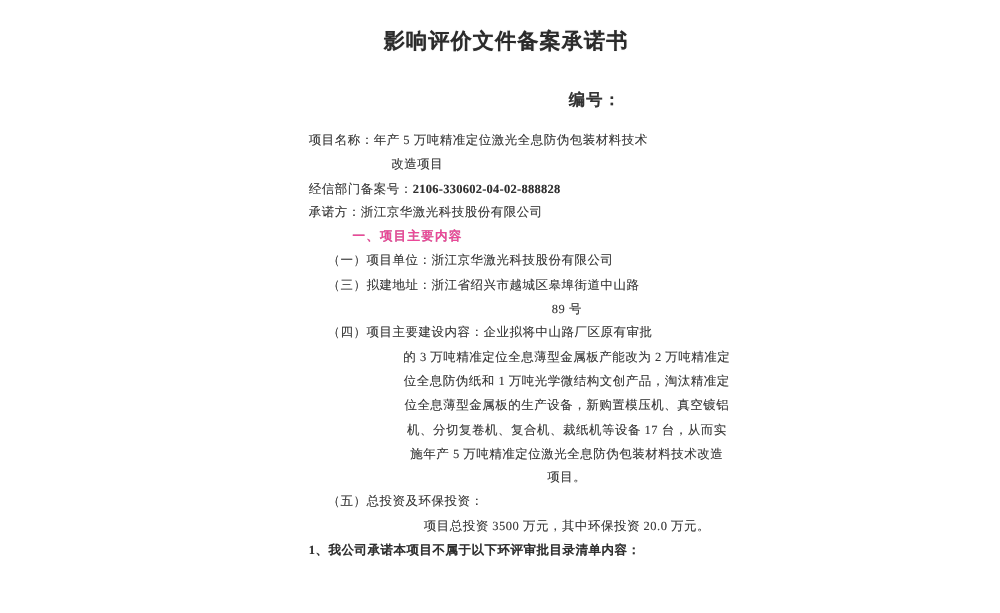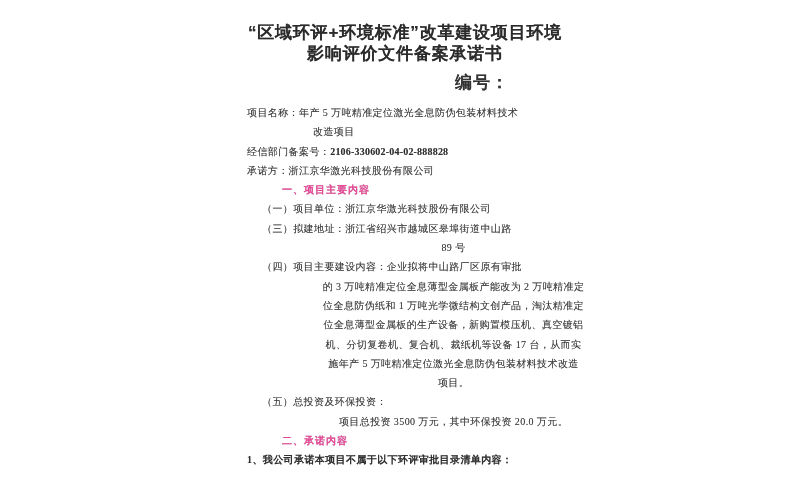--- a/index.html
+++ b/index.html
@@ -30,21 +30,21 @@
     letter-spacing: 0.8px;
     text-shadow: 0 0 0.6px rgba(50,50,50,0.55);
   }
   .doc-number {
     position: absolute;
     left: 455px;
     top: 71px;
     color: #333333;
     font-family: "Liberation Serif", serif;
     font-weight: 700;
-    font-size: 17px;
+    font-size: 13px;
     letter-spacing: 1px;
     text-shadow: 0 0 0.5px rgba(60,60,60,0.5);
   }
   .doc-body {
     position: absolute;
     left: 247px;
     top: 103px;
     width: 392px;
     color: #3a3a3a;
     font-size: 10px;
@@ -73,21 +73,20 @@
     font-weight: 700;
     letter-spacing: 0.2px;
     color: #2f2f2f;
   }
 </style>
 </head>
 <body>
 
 <div class="page">
   <div class="title-block">
-    <div class="title-line">“区域环评+环境标准”改革建设项目环境</div>
     <div class="title-line">影响评价文件备案承诺书</div>
   </div>
   <div class="doc-number">编号：</div>
   <div class="doc-body">
 
   <div class="doc-line">项目名称：年产 5 万吨精准定位激光全息防伪包装材料技术</div>
       <div class="doc-line indent-hang">改造项目</div>
       <div class="doc-line">经信部门备案号：<b>2106-330602-04-02-888828</b></div>
       <div class="doc-line">承诺方：浙江京华激光科技股份有限公司</div>
       <div class="doc-line heading">一、项目主要内容</div>
@@ -96,16 +95,15 @@
       <div class="doc-line indent-cont">89 号</div>
       <div class="doc-line indent-item">（四）项目主要建设内容：企业拟将中山路厂区原有审批</div>
       <div class="doc-line indent-cont">的 3 万吨精准定位全息薄型金属板产能改为 2 万吨精准定</div>
       <div class="doc-line indent-cont">位全息防伪纸和 1 万吨光学微结构文创产品，淘汰精准定</div>
       <div class="doc-line indent-cont">位全息薄型金属板的生产设备，新购置模压机、真空镀铝</div>
       <div class="doc-line indent-cont">机、分切复卷机、复合机、裁纸机等设备 17 台，从而实</div>
       <div class="doc-line indent-cont">施年产 5 万吨精准定位激光全息防伪包装材料技术改造</div>
       <div class="doc-line indent-cont">项目。</div>
       <div class="doc-line indent-item">（五）总投资及环保投资：</div>
       <div class="doc-line indent-cont">项目总投资 3500 万元，其中环保投资 20.0 万元。</div>
-      <div class="doc-line heading">二、承诺内容</div>
       <div class="doc-line bold">1、我公司承诺本项目不属于以下环评审批目录清单内容：</div>
     </div>
 </div>
 
 </body></html>

